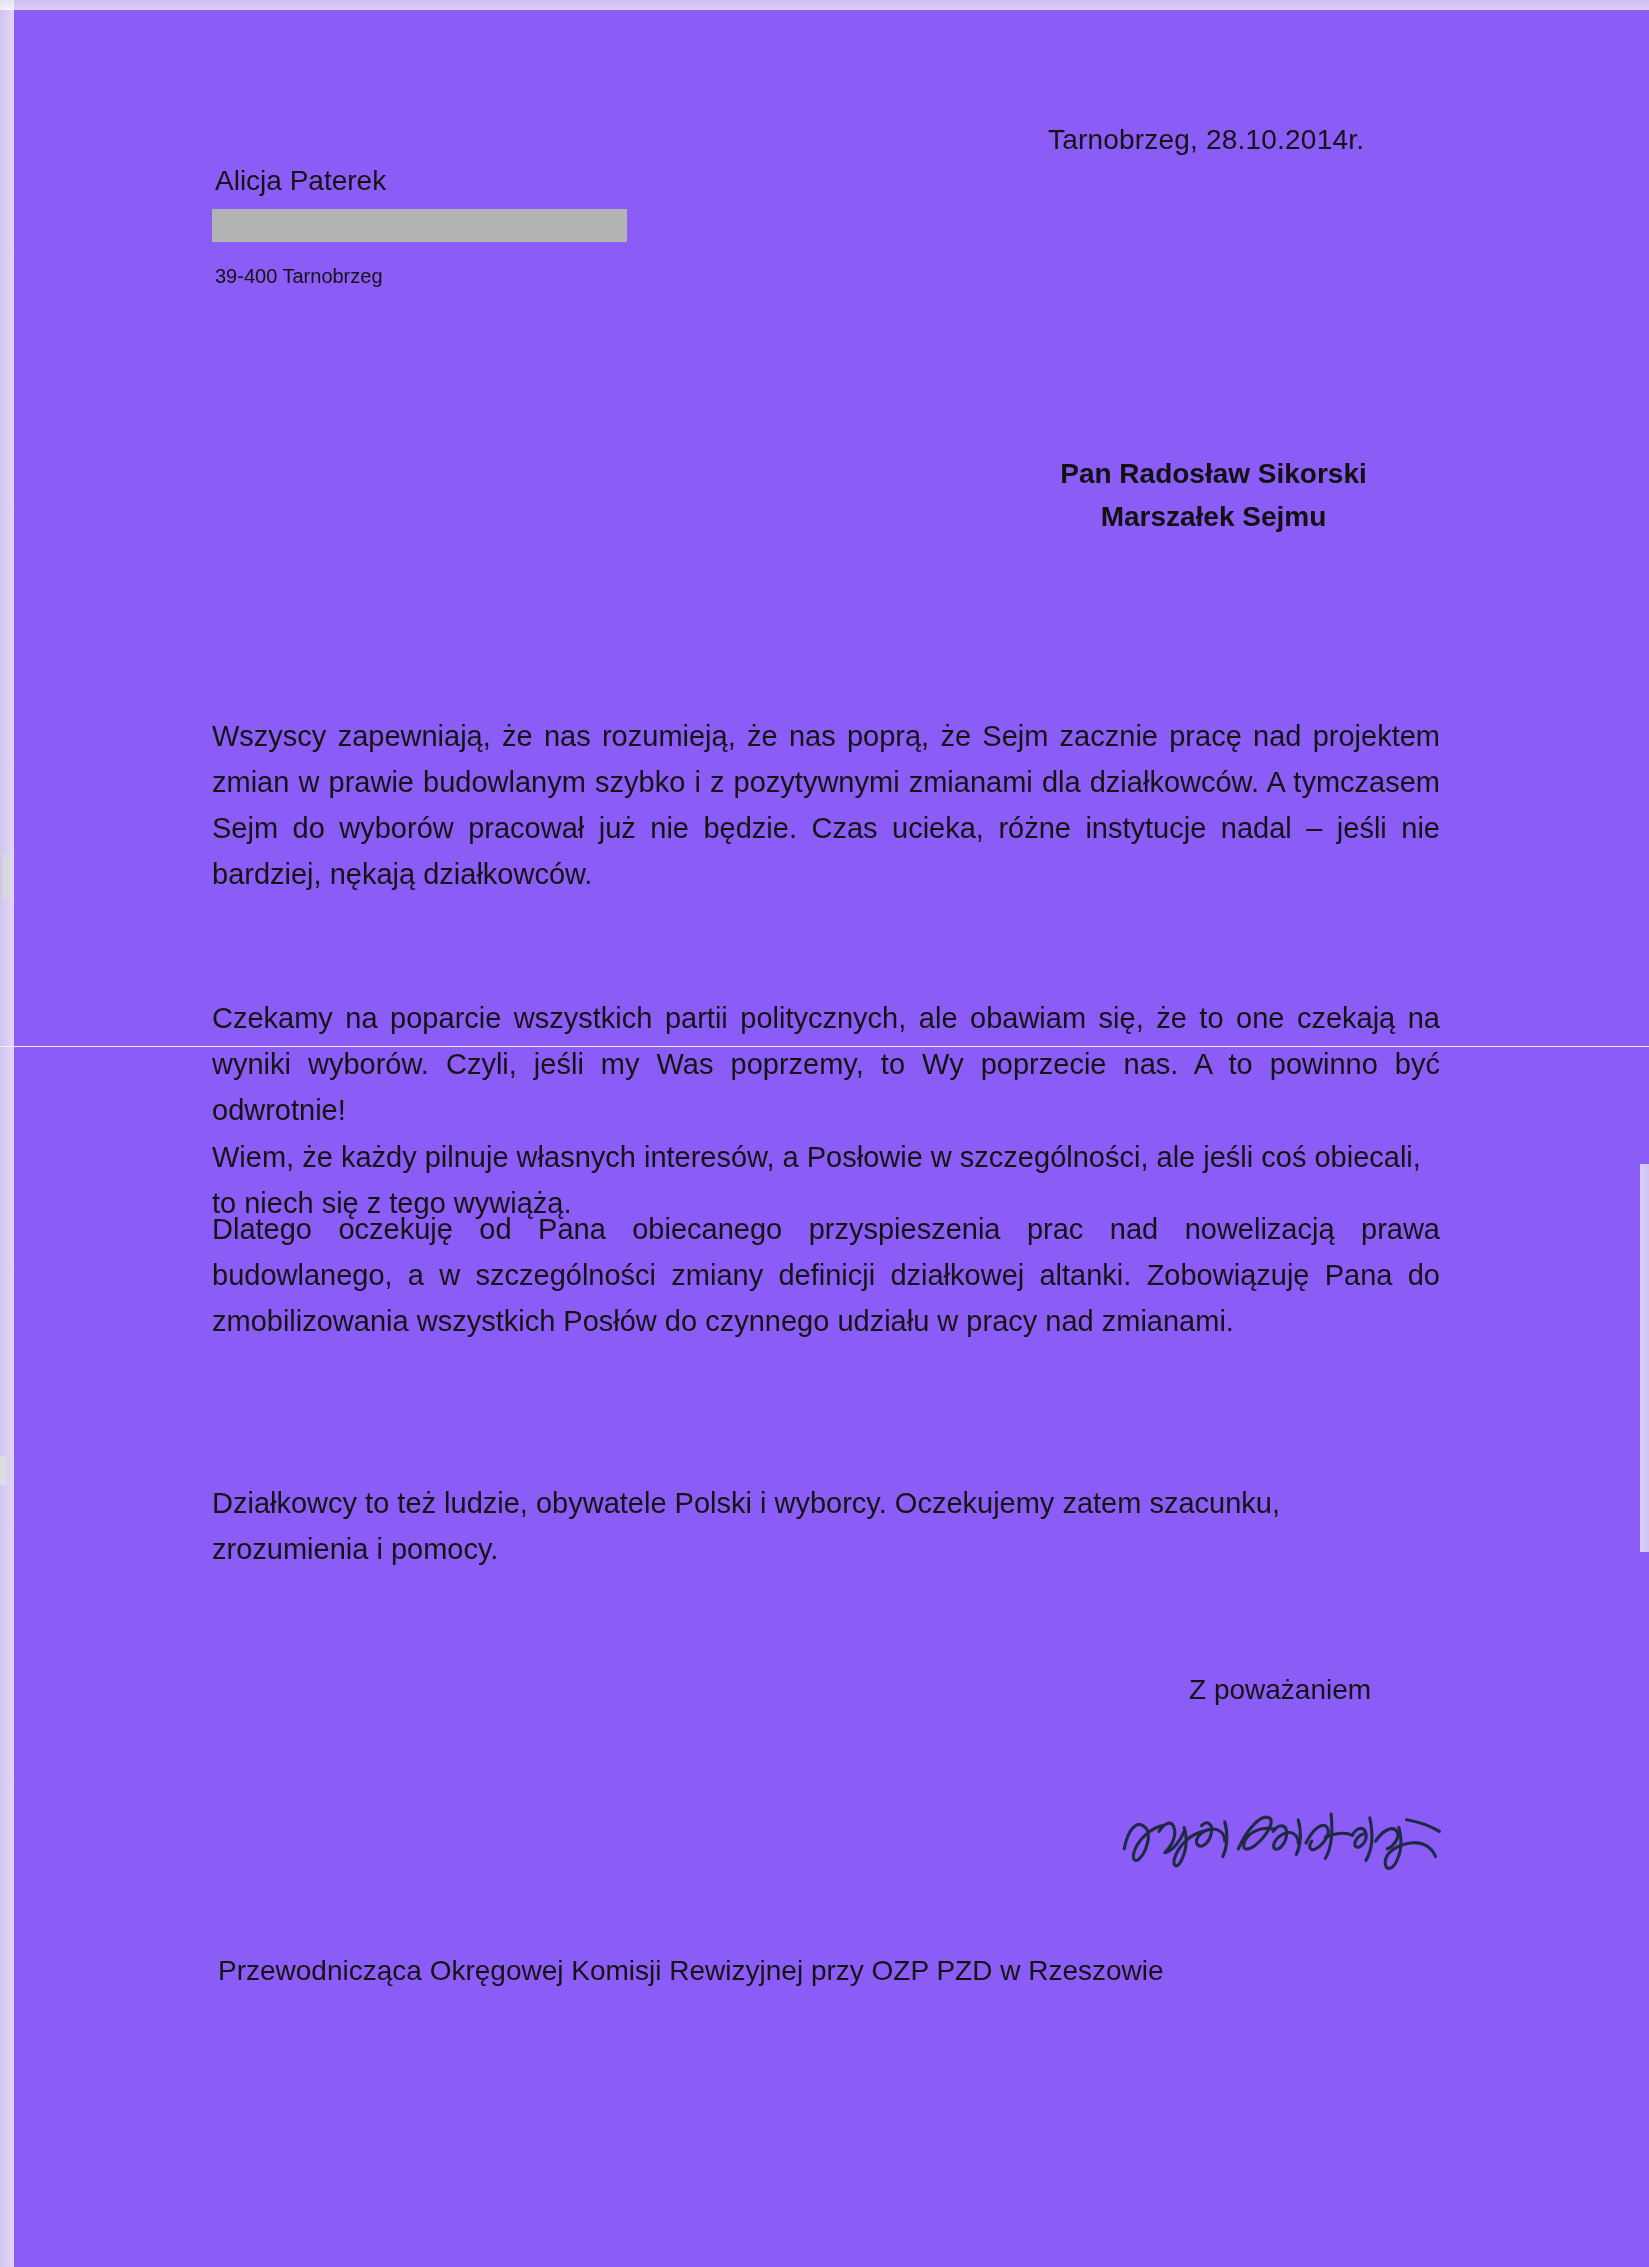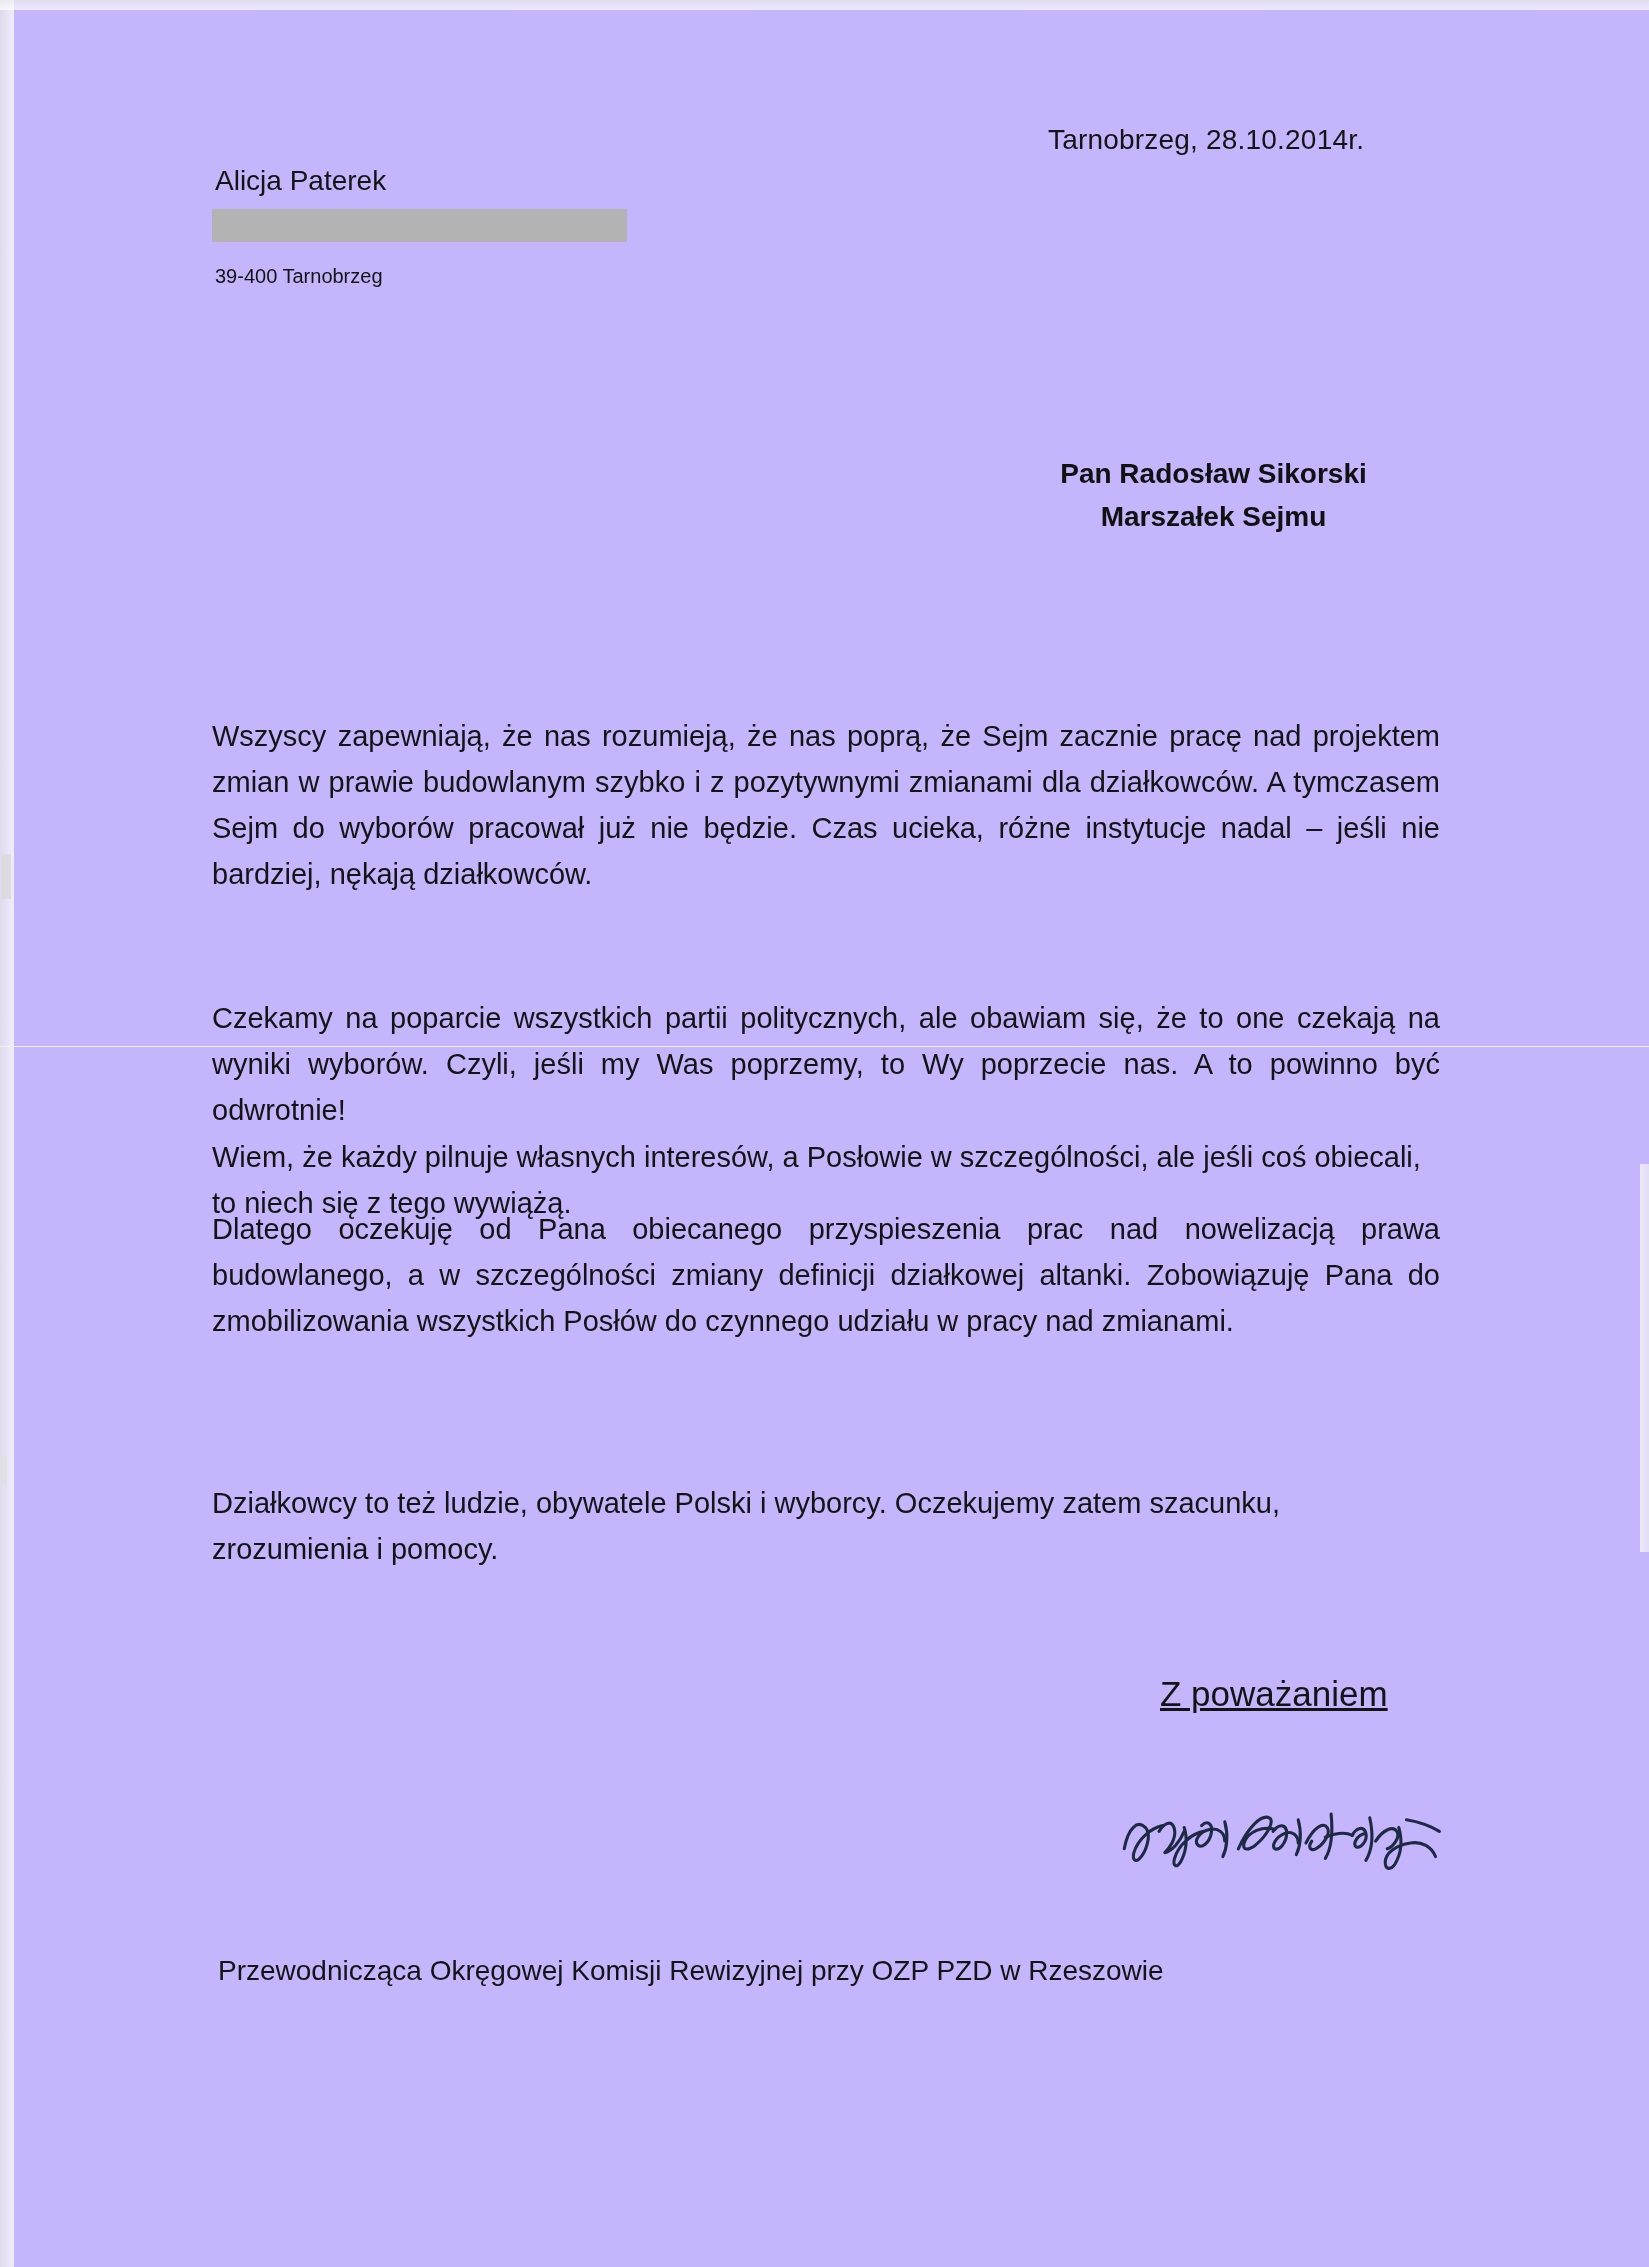--- a/index.html
+++ b/index.html
@@ -13,21 +13,21 @@
     font-family: "Liberation Sans", sans-serif;
     color: #1a1a1a;
     position: relative;
     overflow: hidden;
   }
 
   .page {
     position: relative;
     width: 1650px;
     height: 2268px;
-    background: #c4b5fd;
+    background: #8b5cf6;
   }
 
   
   .scan-edge-left {
     position: absolute;
     left: 0;
     top: 0;
     width: 13.6px;
     height: 2268px;
     background: linear-gradient(to right, #e8e8e8, #ffffff);
@@ -142,25 +142,24 @@
   }
 
   .p1 { top: 713px; }
   .p2 { top: 995px; }
   .p3 { top: 1134px; }
   .p4 { top: 1206px; }
   .p5 { top: 1480px; }
 
   .closing {
     position: absolute;
-    left: 1160px;
+    left: 1189px;
     top: 1674px;
-    font-size: 35px;
-    color: #141414;
-    text-decoration: underline;
+    font-size: 28px;
+    color: #141414;
   }
 
   .signature {
     position: absolute;
     left: 1116px;
     top: 1785px;
     width: 349px;
     height: 116px;
   }
 

